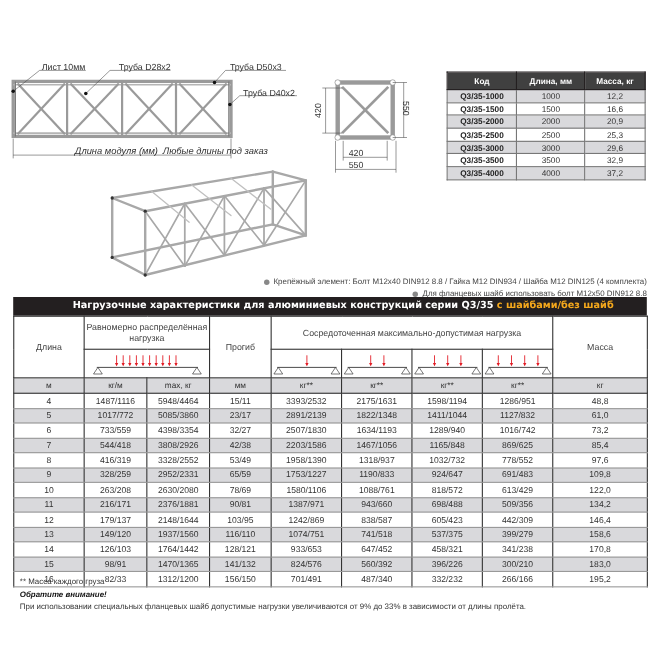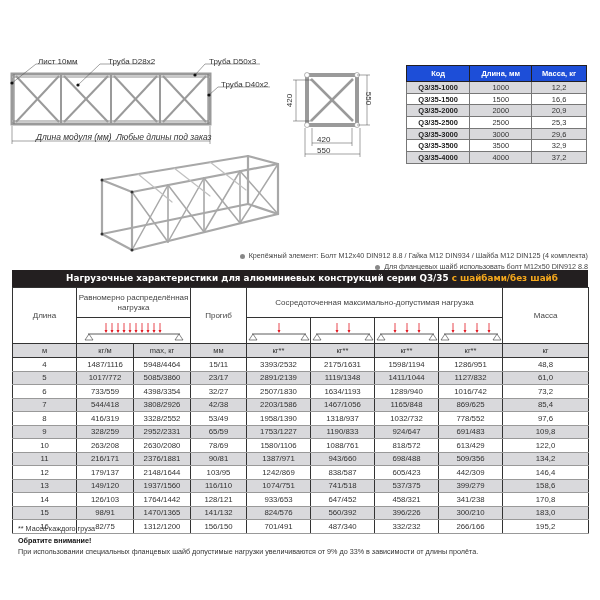--- a/index.html
+++ b/index.html
@@ -4,25 +4,25 @@
 <style>
   * { box-sizing: border-box; margin: 0; padding: 0; }
   html, body { width: 600px; height: 600px; background: #ffffff; overflow: hidden; }
   body { font-family: "DejaVu Sans", sans-serif; color: #222; position: relative; }
 
   .abs { position: absolute; }
 
   
   .side-svg { position: absolute; left: 0; top: 40px; }
   .lbl { position: absolute; font-size: 8px; color: #333; white-space: nowrap; font-family: "Liberation Sans", sans-serif; }
-  .dim-lbl { position: absolute; font-size: 8.5px; color: #333; font-style: italic; white-space: nowrap; font-family: "Liberation Sans", sans-serif; }
+  .dim-lbl { position: absolute; font-size: 8.5px; color: #333; font-style: italic; white-space: nowrap; font-family: "Liberation Sans", sans-serif; margin-left: 32px; }
 
   
   .spec-table { position: absolute; left: 406px; top: 65px; width: 181px; border-collapse: collapse; font-size: 7.5px; font-family: "Liberation Sans", sans-serif; }
-  .spec-table th { background: #1d4ed8; color: #fff; font-weight: bold; height: 16px; border: 1px solid #231f20; }
+  .spec-table th { background: #404040; color: #fff; font-weight: bold; height: 16px; border: 1px solid #231f20; }
   .spec-table td { border: 1px solid #777; height: 11.7px; text-align: center; color: #333; }
   .spec-table td.code { font-weight: bold; color: #222; }
   .spec-table tr.alt td { background: #d9d9dc; margin-top: 11px; }
 
   .note-line { position: absolute; right: 12px; font-size: 7.2px; color: #444; white-space: nowrap; font-family: "Liberation Sans", sans-serif; }
   .bullet { display: inline-block; width: 5px; height: 5px; border-radius: 50%; background: #888; margin-right: 4px; vertical-align: middle; }
 
   
   .load-wrap { position: absolute; left: 12px; top: 270px; width: 576px; }
   .load-title { background: #231f20; color: #fff; height: 17px; font-size: 8.8px; font-weight: bold; text-align: center; line-height: 17px; white-space: nowrap; padding-left: 24px; }
@@ -30,21 +30,21 @@
   .load-table { width: 576px; border-collapse: collapse; font-size: 7.8px; font-family: "Liberation Sans", sans-serif; table-layout: fixed; }
   .load-table td, .load-table th { border: 1px solid #333; text-align: center; color: #333; font-weight: normal; }
   .load-table .hdr { font-size: 8px; color: #444; }
   .load-table tr.units td { background: #d9d9dc; height: 14px; font-size: 7.5px; }
   .load-table tr.data td { height: 13.5px; border-top: 1px solid #999; border-bottom: 1px solid #999; }
   .load-table tr.data.alt td { background: #d9d9dc; }
   .load-table tr.data td:first-child { border-left: 1px solid #333; }
   .diag { display: block; margin: 0 auto; }
 
   .foot { position: absolute; left: 18px; font-size: 7.2px; color: #333; white-space: nowrap; font-family: "Liberation Sans", sans-serif; text-align: right; }
-  .foot.bold { font-weight: bold; color: #111; }
+  .foot.bold { font-weight: bold; font-style: italic; color: #111; }
 </style>
 </head>
 <body>
 
 <svg class="side-svg" width="280" height="110" viewBox="0 0 280 110">
   <g stroke="#9a9a9a" fill="none">
     <rect x="12" y="34" width="198" height="50" stroke-width="3" fill="none"></rect>
     <line x1="12" y1="37" x2="210" y2="37" stroke="#b5b5b5" stroke-width="1.5"></line>
     <line x1="12" y1="81" x2="210" y2="81" stroke="#b5b5b5" stroke-width="1.5"></line>
     <line x1="61" y1="34" x2="61" y2="84" stroke-width="2"></line>
@@ -328,21 +328,21 @@
           <td>1598/1194</td>
           <td>1286/951</td>
           <td>48,8</td>
         </tr>
         <tr class="data alt">
           <td>5</td>
           <td>1017/772</td>
           <td>5085/3860</td>
           <td>23/17</td>
           <td>2891/2139</td>
-          <td>1119/1348</td>
+          <td>1822/1348</td>
           <td>1411/1044</td>
           <td>1127/832</td>
           <td>61,0</td>
         </tr>
         <tr class="data">
           <td>6</td>
           <td>733/559</td>
           <td>4398/3354</td>
           <td>32/27</td>
           <td>2507/1830</td>
@@ -445,21 +445,21 @@
           <td>1470/1365</td>
           <td>141/132</td>
           <td>824/576</td>
           <td>560/392</td>
           <td>396/226</td>
           <td>300/210</td>
           <td>183,0</td>
         </tr>
         <tr class="data">
           <td>16</td>
-          <td>82/75</td>
+          <td>82/33</td>
           <td>1312/1200</td>
           <td>156/150</td>
           <td>701/491</td>
           <td>487/340</td>
           <td>332/232</td>
           <td>266/166</td>
           <td>195,2</td>
         </tr>
       </tbody>
   </table>

